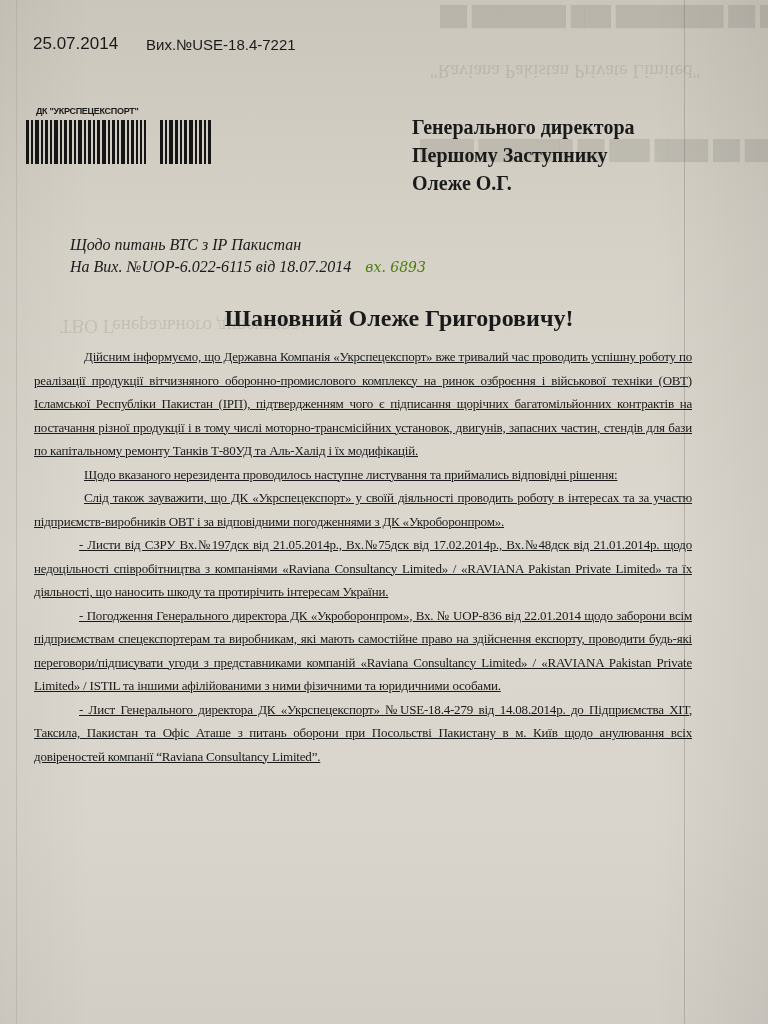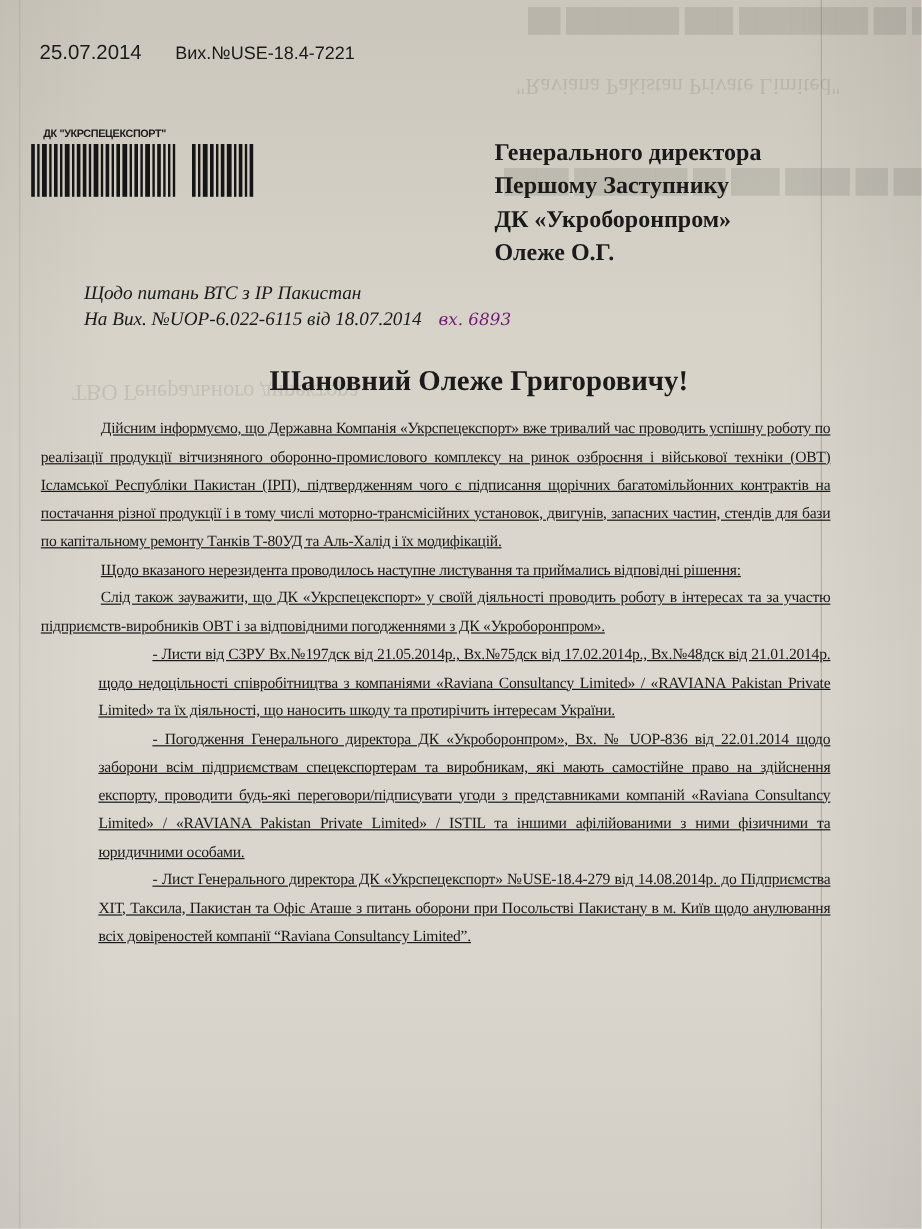--- a/index.html
+++ b/index.html
@@ -101,21 +101,21 @@
       font-style: italic;
       font-size: 16px;
       line-height: 22px;
       margin-left: 32px;
     }
     .handwritten {
       font-family: "DejaVu Serif", serif;
       font-style: italic;
       font-size: 14px;
       margin-left: 14px;
-      color: #701a75;
+      color: #4d7c0f;
     }
 
     .salutation {
       position: absolute;
       left: 0;
       right: 0;
       top: 305px;
       text-align: center;
       font-weight: bold;
       font-size: 24px;
@@ -133,21 +133,20 @@
       font-family: "Liberation Serif", serif;
       letter-spacing: -0.2px;
       text-decoration: underline;
     }
     .body-text p {
       margin: 0;
       text-indent: 50px;
     }
     .body-text p.item {
       text-indent: 45px;
-      margin-left: 48px;
     }
   </style>
 </head>
 <body>
 
 <div class="paper-shade"></div>
 <div class="left-edge"></div>
 <div class="fold-line"></div>
 
 <div class="bleed" style="left:440px; top:6px;">██ ███████ ███ ████████ ██ ████</div>
@@ -199,21 +198,20 @@
       <span style="width:2px"></span>
       <span style="width:3px"></span>
       <span style="width:2px"></span>
       <span style="width:3px"></span>
   </div>
 </div>
 
 <div class="addressee">
   <div>Генерального директора</div>
   <div>Першому Заступнику</div>
-  <div>ДК «Укроборонпром»</div>
   <div>Олеже О.Г.</div>
 </div>
 
 <div class="subject">
   <div>Щодо питань ВТС з ІР Пакистан</div>
   <div>
     <span>На Вих. №UOP-6.022-6115 від 18.07.2014</span><span class="handwritten">вх. 6893</span>
   </div>
 </div>
 

